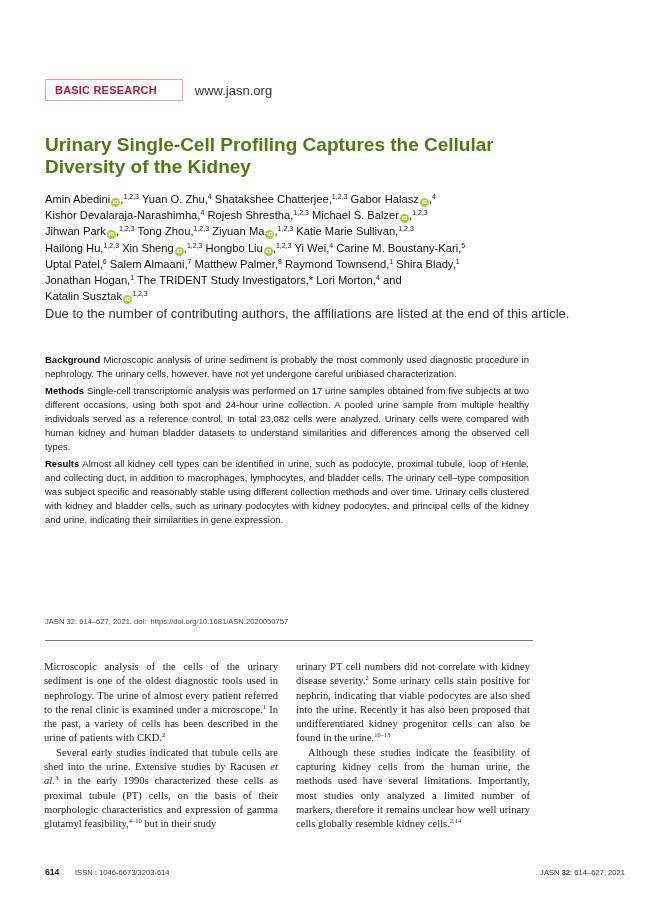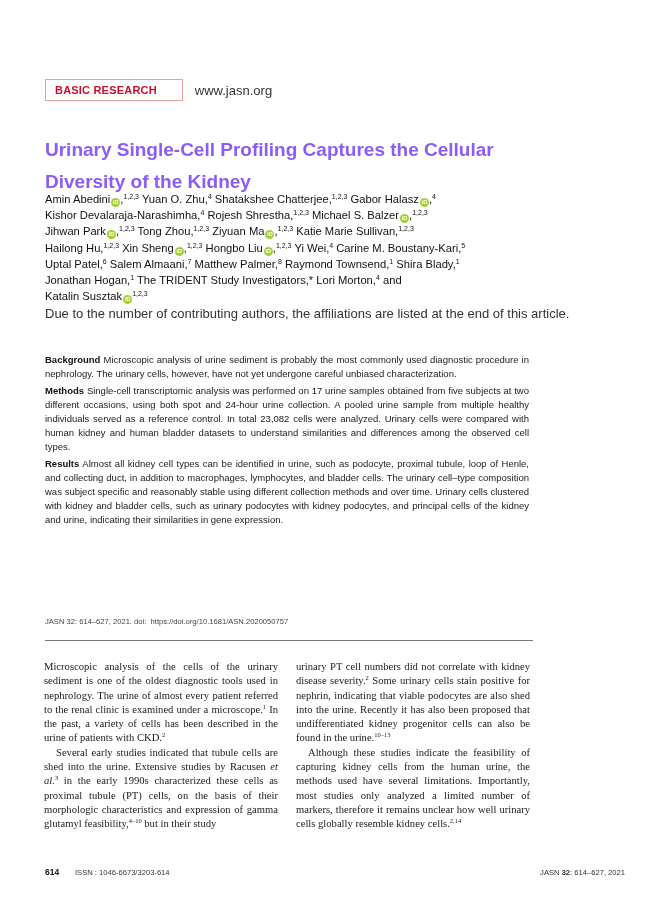--- a/index.html
+++ b/index.html
@@ -4,21 +4,21 @@
 <style>
   html, body { margin: 0; padding: 0; background: #ffffff; }
   body { width: 672px; height: 900px; position: relative; overflow: hidden; color: #1a1a1a; }
   .sans { font-family: "Liberation Sans", "DejaVu Sans", sans-serif; }
   .serif { font-family: "Liberation Serif", "DejaVu Serif", serif; }
 
   .header { position: absolute; top: 79px; left: 45px; display: flex; align-items: center; }
   .badge { border: 1px solid #e6a0a0; color: #c8102e; font-weight: bold; font-size: 11px; letter-spacing: 0.2px; padding: 4px 25px 3px 9px; line-height: 13px; }
   .site { margin-left: 12px; font-size: 13px; color: #333; }
 
-  .title { position: absolute; top: 134px; left: 45px; width: 520px; font-size: 19px; font-weight: bold; line-height: 32px; color: #8b5cf6; margin: 0; }
+  .title { position: absolute; top: 134px; left: 45px; width: 520px; font-size: 19px; font-weight: bold; line-height: 22px; color: #4d7c0f; margin: 0; }
 
   .authors { position: absolute; top: 191px; left: 45px; width: 520px; font-size: 11.2px; line-height: 16.2px; color: #111; }
   .authors sup { font-size: 7px; vertical-align: 4px; line-height: 0; }
   .orcid { display: inline-block; width: 9px; height: 9px; border-radius: 50%; background: #a6ce39; color: #fff; font-size: 5.5px; line-height: 9px; text-align: center; vertical-align: -1px; margin-left: 1px; font-weight: bold; }
 
   .affil-note { position: absolute; top: 306px; left: 45px; font-size: 13px; color: #333; }
 
   .abstract { position: absolute; top: 353px; left: 45px; width: 484px; font-size: 9.5px; line-height: 14px; color: #1a1a1a; }
   .abstract h2 { margin: 0 0 0 0; font-size: 10.5px; color: #c8102e; font-weight: bold; line-height: 13px; }
   .abstract p { margin: 0 0 3px 0; text-align: justify; }

